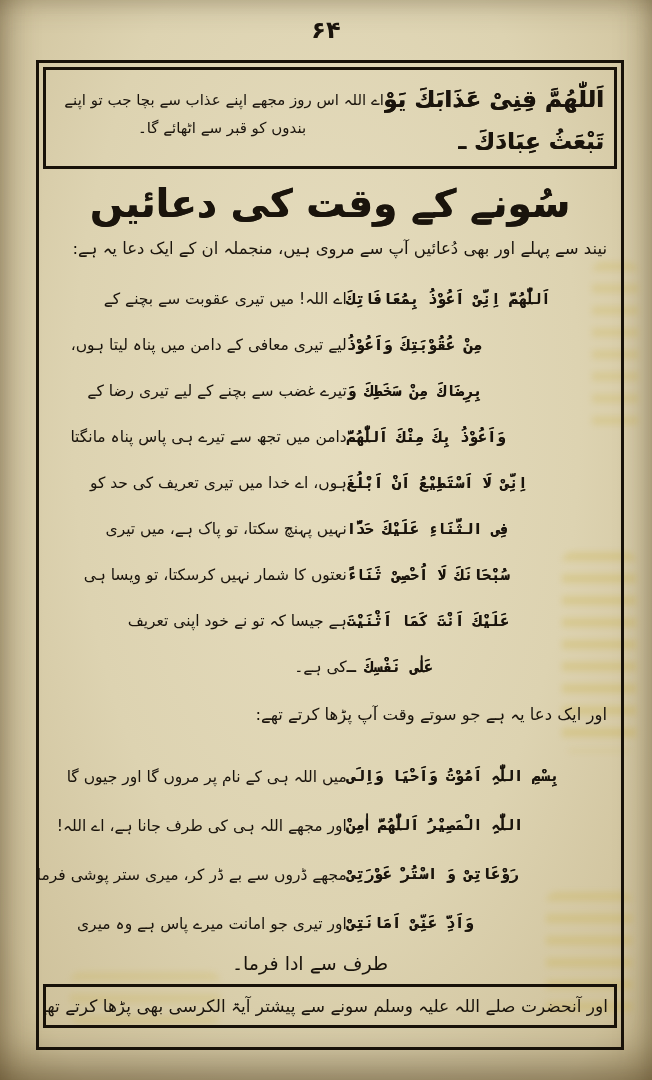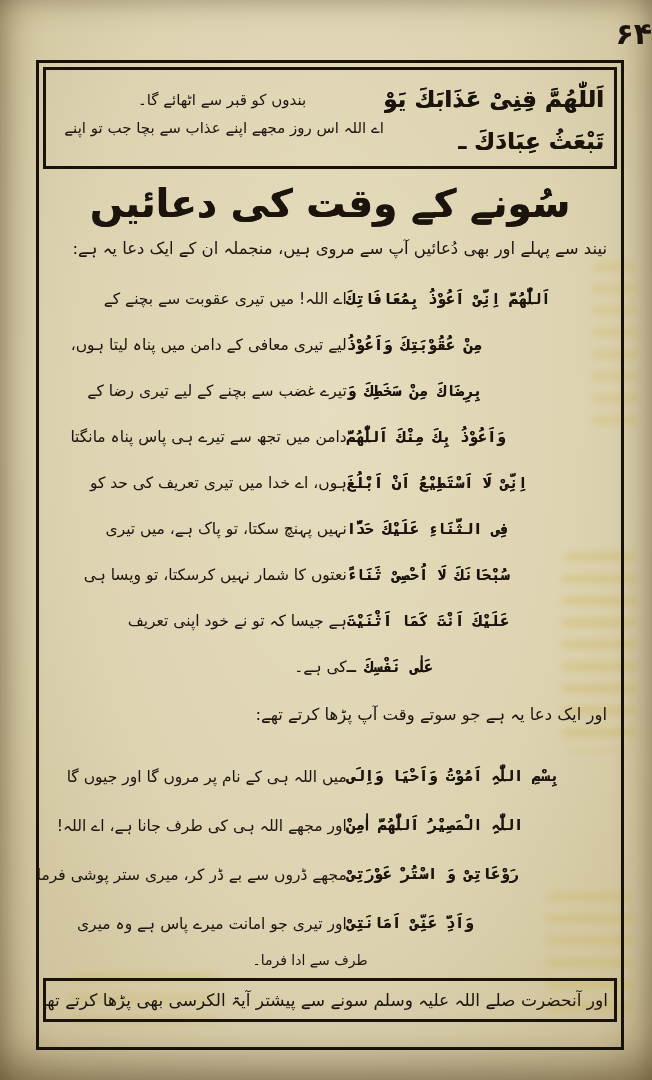--- a/index.html
+++ b/index.html
@@ -31,21 +31,22 @@
       rgba(196,164,26,.55) 0px, rgba(196,164,26,.55) 9px,
       rgba(220,205,150,0) 9px, rgba(220,205,150,0) 22px);
   }
   .stain.s1 { right:14px; top:262px;  width:46px;  height:170px; }
   .stain.s2 { right:16px; top:552px;  width:74px;  height:200px; opacity:.38; }
   .stain.s3 { right:20px; top:892px;  width:86px;  height:130px; opacity:.34; }
   .stain.s4 { left:70px;  top:972px;  width:150px; height:52px;  opacity:.26; }
 
   .page-number {
     position:absolute; top:16px; left:0; right:0;
-    font-size:30px; font-weight:bold;
+    text-align:center;
+    font-size:24px; font-weight:bold;
     direction:rtl;
   }
   .frame {
     position:absolute;
     top:60px; left:36px;
     width:588px; height:990px;
     border:3px solid #181209;
     direction:rtl;
     overflow:hidden;
   }
@@ -114,21 +115,21 @@
   .dua-row .ur {
     width:53%;
     font-size:15.5px;
     text-align:right;
     white-space:nowrap;
     padding-left:4px;
   }
   .tail {
     direction:rtl;
     text-align:center;
-    font-size:14px;
+    font-size:19px;
     margin:4px 40px 10px 0;
   }
   .footer-box {
     margin:6px 4px 4px;
     border:3px solid #181209;
     padding:9px 6px;
     font-size:17px;
     letter-spacing:-.2px;
     text-align:center;
     direction:rtl;
@@ -149,22 +150,22 @@
   <div class="page-number">۶۴</div>
 
   <div class="frame">
 
     <div class="top-box">
       <div class="tb-arabic">
         <div class="line">اَللّٰهُمَّ قِنِیْ عَذَابَكَ یَوْمَ</div>
         <div class="line">تَبْعَثُ عِبَادَكَ ـ</div>
       </div>
       <div class="tb-urdu">
+        <div class="line">اے اللہ اس روز مجھے اپنے عذاب سے بچا جب تو اپنے</div>
         <div class="line c">بندوں کو قبر سے اٹھائے گا۔</div>
-        <div class="line">اے اللہ اس روز مجھے اپنے عذاب سے بچا جب تو اپنے</div>
       </div>
     </div>
 
     <div class="title">سُونے کے وقت کی دعائیں</div>
 
     <div class="intro line">نیند سے پہلے اور بھی دُعائیں آپ سے مروی ہیں، منجملہ ان کے ایک دعا یہ ہے:</div>
 
     <div class="dua1-block">
       <div class="dua-row">
         <div class="ar">اَللّٰهُمَّ اِنِّیْ اَعُوْذُ بِمُعَافَاتِكَ</div>

